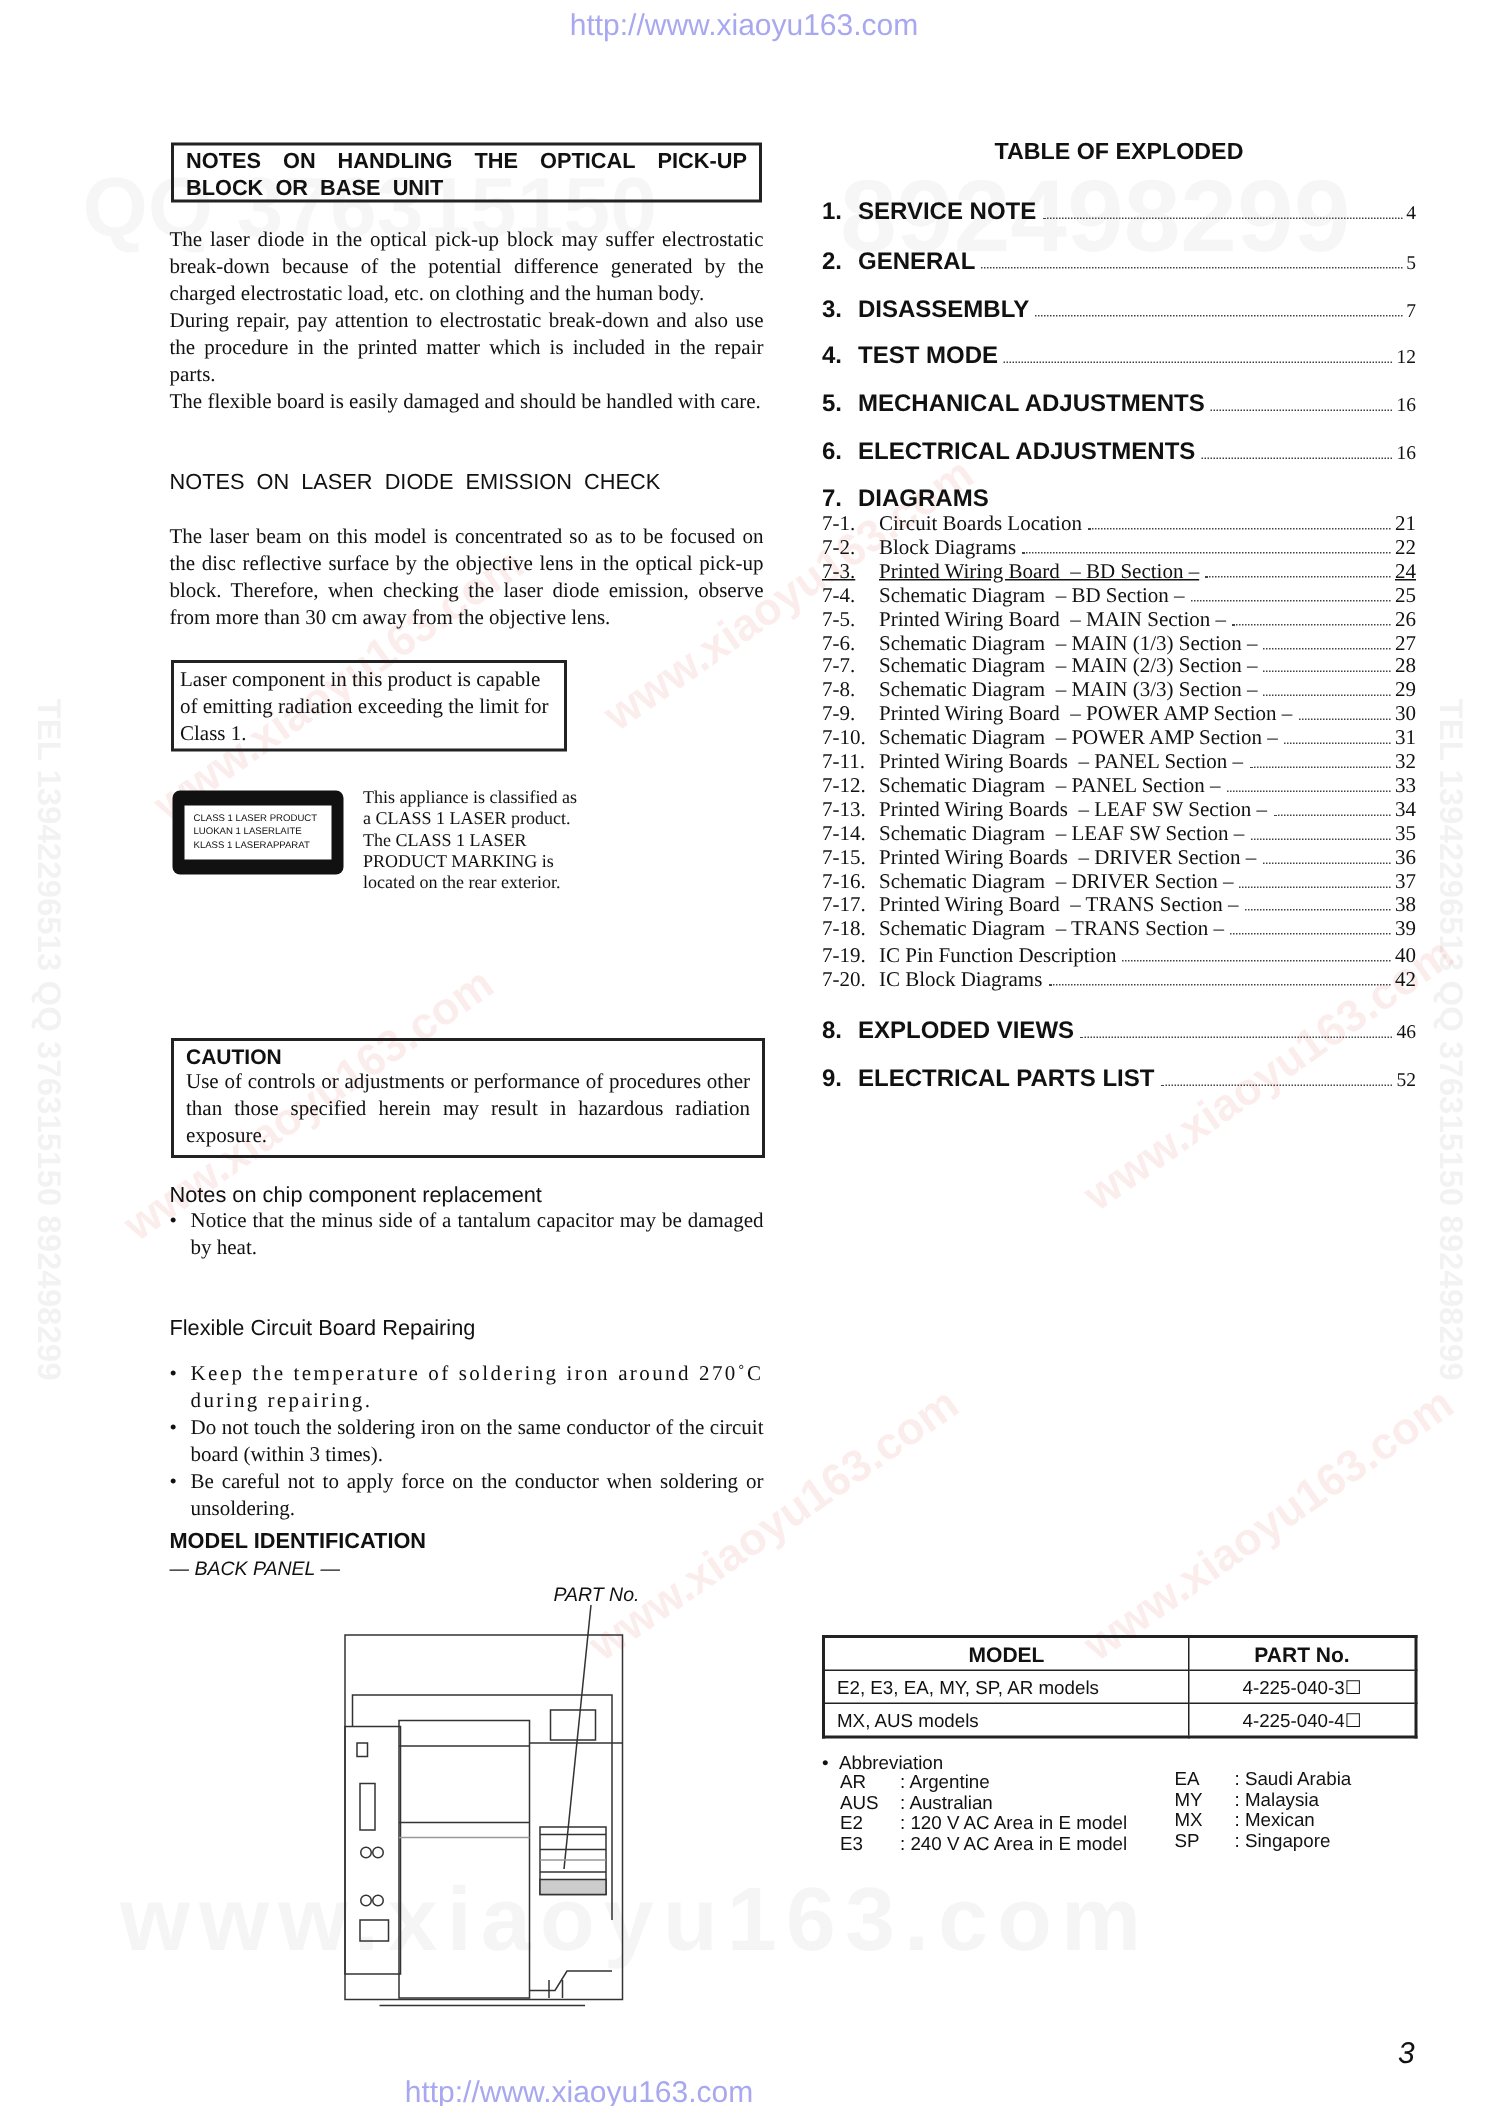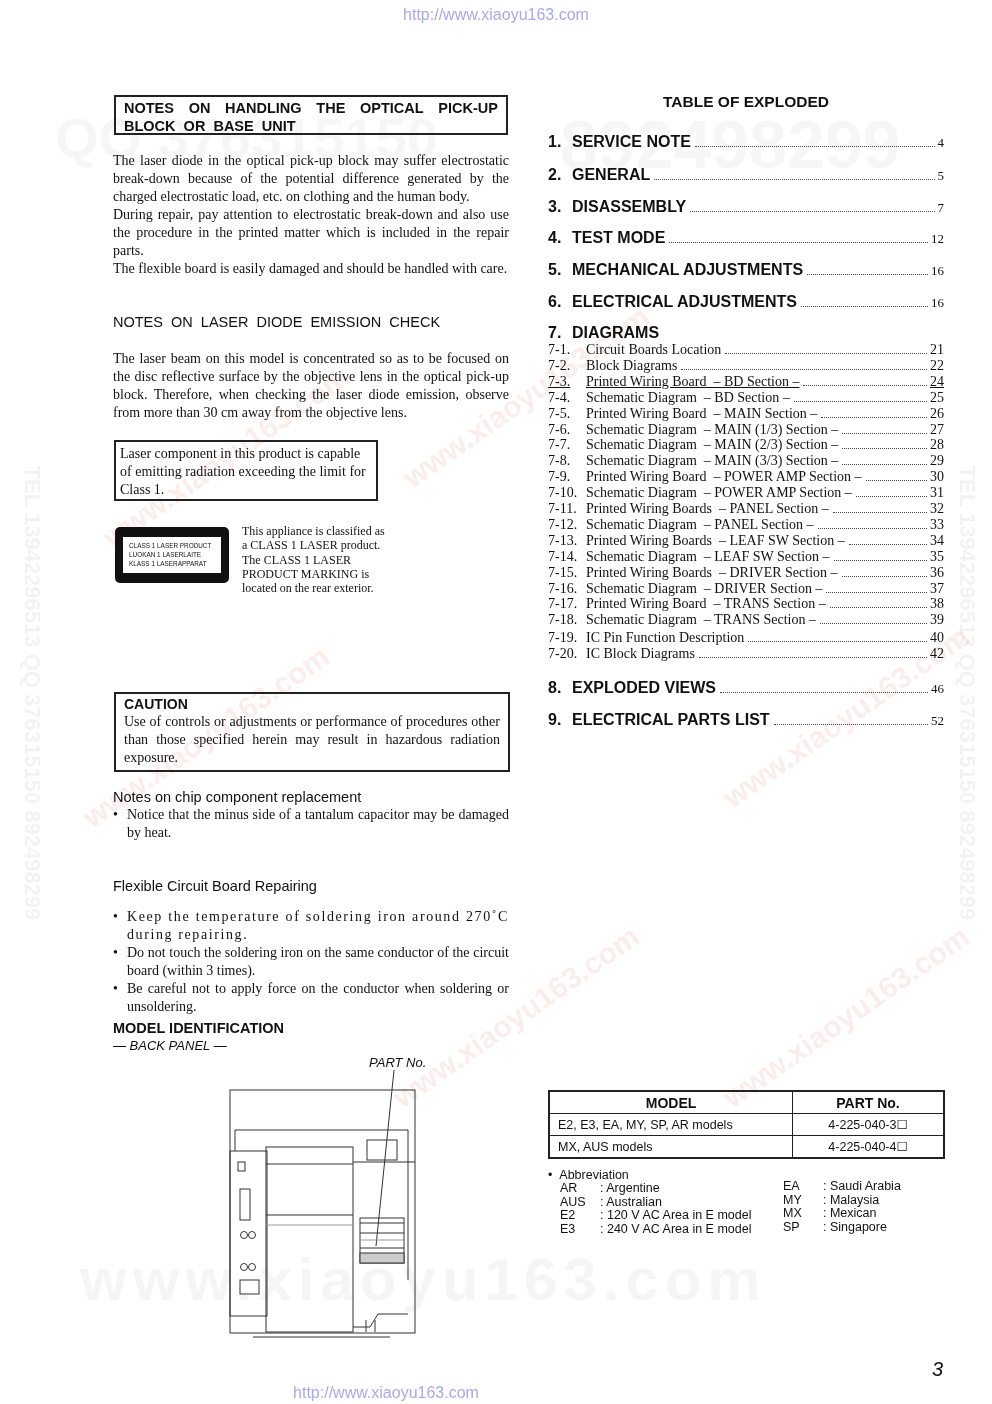--- a/index.html
+++ b/index.html
@@ -1,19 +1,19 @@
 <!DOCTYPE html>
 <html><head>
   <meta charset="utf-8">
   <style>
     html, body { margin: 0; padding: 0; background: #ffffff; }
     body { width: 992px; height: 1404px; position: relative; overflow: hidden; color: #111; }
     .abs { position: absolute; }
 
-    .url { position: absolute; left: 0; width: 992px; text-align: center; color: #a8a8f0; font-size: 16px; font-family: "Liberation Sans", sans-serif; }
+    .url { position: absolute; left: 0; width: 992px; text-align: center; color: #a8a8f0; font-size: 20px; font-family: "Liberation Sans", sans-serif; }
 
     
     .boxhead { position: absolute; left: 114px; top: 95px; width: 394px; height: 40px; border: 2px solid #222; box-sizing: border-box; padding: 2px 8px; font-family: "Liberation Sans", sans-serif; font-weight: bold; font-size: 14.5px; line-height: 18px; }
     .boxhead .l1 { display: flex; justify-content: space-between; }
     .para { position: absolute; left: 113px; width: 396px; font-family: "Liberation Serif", serif; font-size: 14px; line-height: 18px; text-align: justify; }
     .para p { margin: 0; }
     .h-sans { position: absolute; left: 113px; font-family: "Liberation Sans", sans-serif; font-weight: normal; font-size: 14.5px; }
     .warnbox { position: absolute; left: 114px; top: 440px; width: 264px; height: 61px; border: 2px solid #222; box-sizing: border-box; padding: 3px 4px; font-family: "Liberation Serif", serif; font-size: 14px; line-height: 18px; }
 
     .label-outer { position: absolute; left: 115px; top: 527px; width: 114px; height: 56px; background: #111; border-radius: 5px; }

